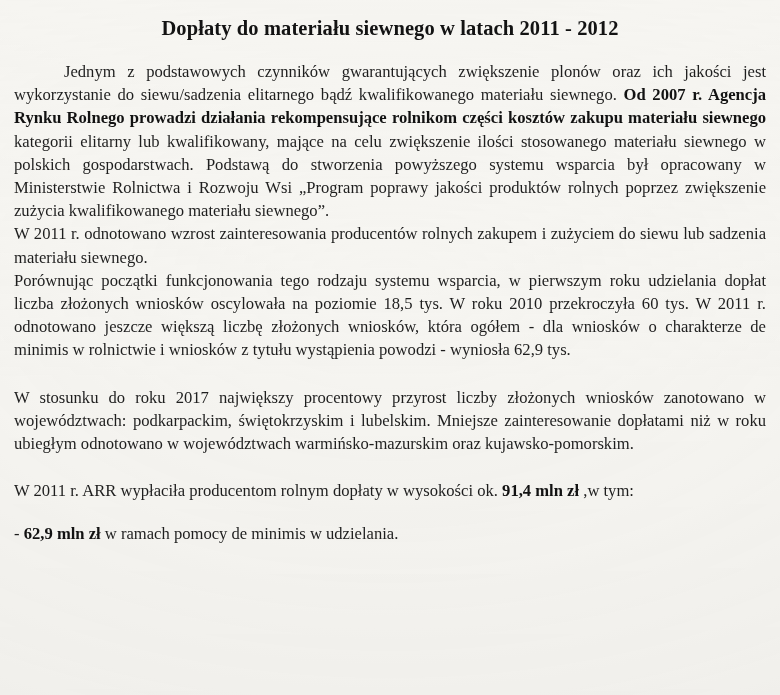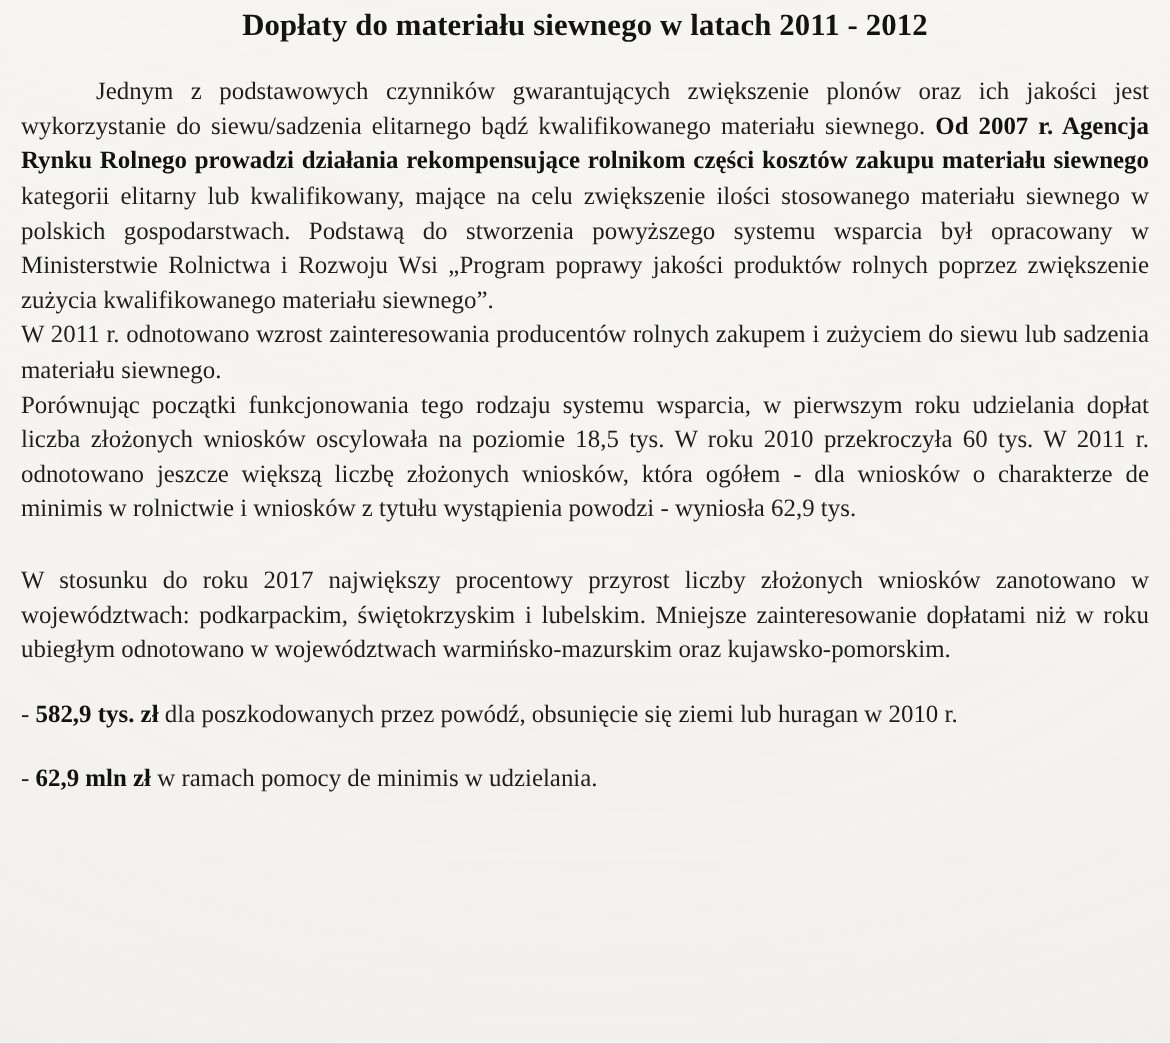--- a/index.html
+++ b/index.html
@@ -20,21 +20,21 @@
     position: relative;
     width: 780px;
     height: 695px;
     box-sizing: border-box;
     padding: 0 14px;
     background: #f7f6f2;
   }
 
   .doc-title {
     margin: 0;
-    padding-top: 4px;
+    padding-top: 15px;
     text-align: center;
     font-size: 20.5px;
     font-weight: bold;
     letter-spacing: 0.1px;
     line-height: 26px;
     color: #131313;
   }
 
   .para {
     margin: 0;
@@ -87,19 +87,19 @@
   <h1 class="doc-title">Dopłaty do materiału siewnego w latach 2011 - 2012</h1>
 
   <p class="para p1 indent-first"><span>Jednym z podstawowych czynników gwarantujących zwiększenie plonów oraz ich jakości jest wykorzystanie do siewu/sadzenia elitarnego bądź kwalifikowanego materiału siewnego. </span><b>Od 2007 r. Agencja Rynku Rolnego prowadzi działania rekompensujące rolnikom części kosztów zakupu materiału siewnego</b><span> kategorii elitarny lub kwalifikowany, mające na celu zwiększenie ilości stosowanego materiału siewnego w polskich gospodarstwach. Podstawą do stworzenia powyższego systemu wsparcia był opracowany w Ministerstwie Rolnictwa i Rozwoju Wsi „Program poprawy jakości produktów rolnych poprzez zwiększenie zużycia kwalifikowanego materiału siewnego”.</span></p>
 
   <p class="para p2"><span>W 2011 r. odnotowano wzrost zainteresowania producentów rolnych zakupem i zużyciem do siewu lub sadzenia materiału siewnego.</span></p>
 
   <p class="para p3"><span>Porównując początki funkcjonowania tego rodzaju systemu wsparcia, w pierwszym roku udzielania dopłat liczba złożonych wniosków oscylowała na poziomie 18,5 tys. W roku 2010 przekroczyła 60 tys. W 2011 r. odnotowano jeszcze większą liczbę złożonych wniosków, która ogółem - dla wniosków o charakterze de minimis w rolnictwie i wniosków z tytułu wystąpienia powodzi - wyniosła 62,9 tys.</span></p>
 
   <p class="para p4"><span>W stosunku do roku 2017 największy procentowy przyrost liczby złożonych wniosków zanotowano w województwach: podkarpackim, świętokrzyskim i lubelskim. Mniejsze zainteresowanie dopłatami niż w roku ubiegłym odnotowano w województwach warmińsko-mazurskim oraz kujawsko-pomorskim.</span></p>
 
+  <p class="para p5"><span>W 2011 r. ARR wypłaciła producentom rolnym dopłaty w wysokości ok. </span><b>91,4 mln zł</b><span> ,w tym:</span></p>
 
-  <p class="para p6 left"><span>- </span><b>582,9 tys. zł</b><span> dla poszkodowanych przez powódź, obsunięcie się ziemi lub huragan w 2010 r.</span></p>
 
   <p class="para p7 left"><span>- </span><b>62,9 mln zł</b><span> w ramach pomocy de minimis w udzielania.</span></p>
 
   <div class="paper-tint"></div>
 </div>
 
 </body></html>

